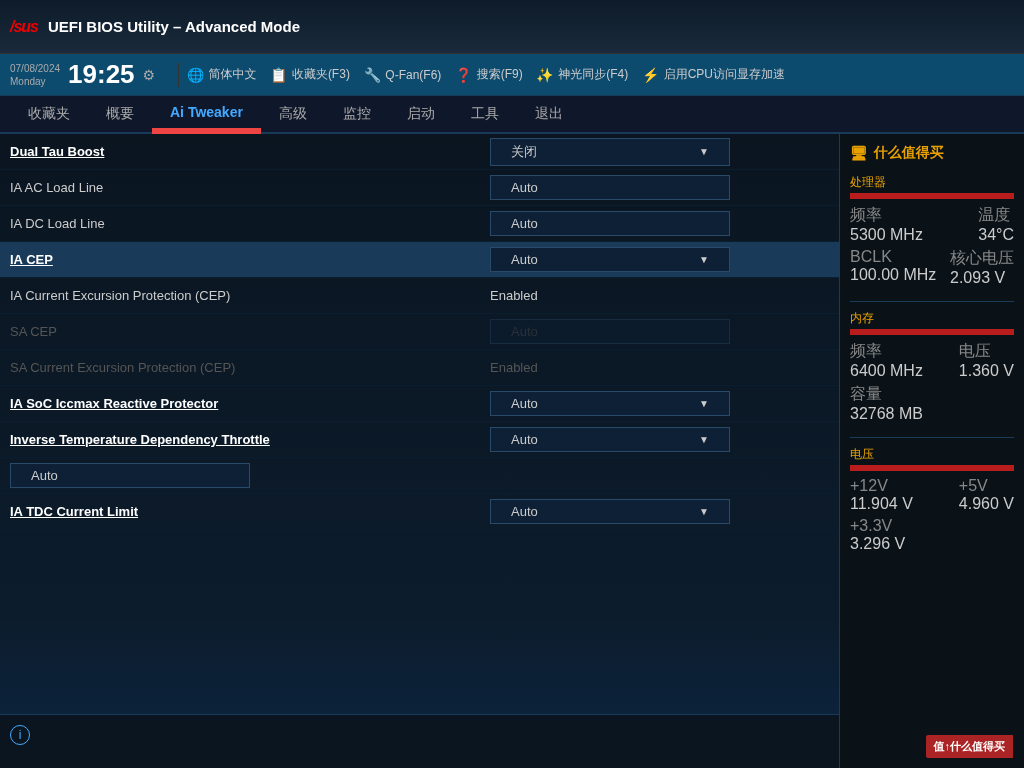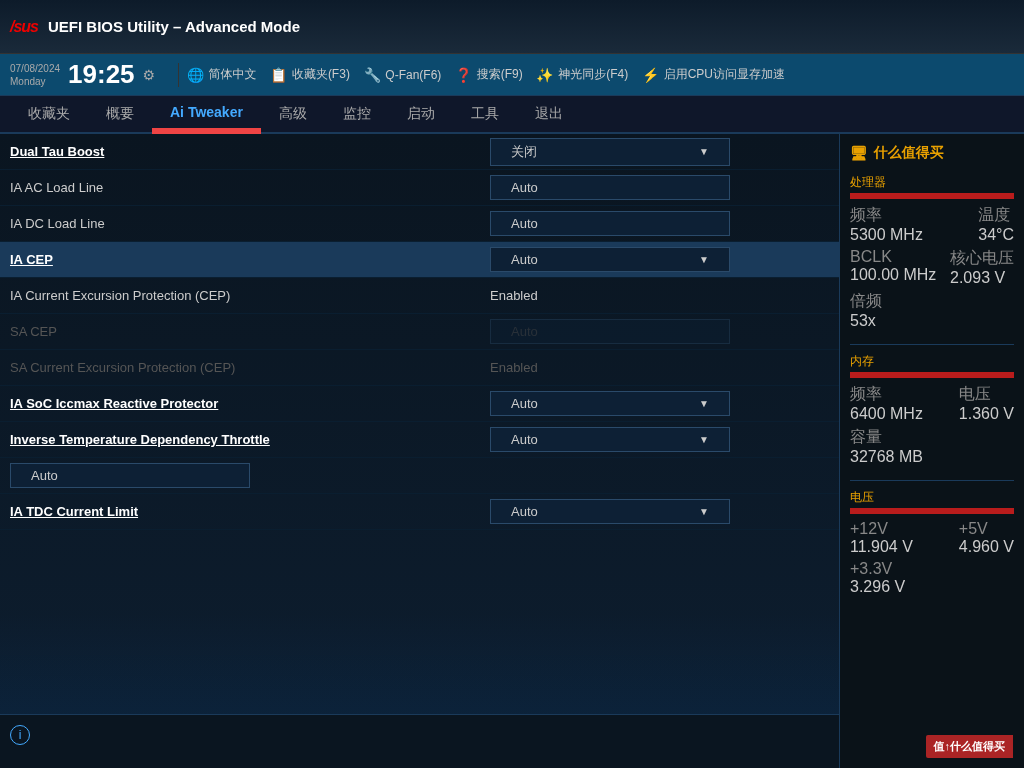--- a/index.html
+++ b/index.html
@@ -452,26 +452,20 @@
         <div class="sidebar-row">
           <div>
             <div class="sidebar-label">BCLK</div>
             <div class="sidebar-val">100.00 MHz</div>
           </div>
           <div>
             <div class="sidebar-label">核心电压</div>
             <div class="sidebar-val">2.093 V</div>
           </div>
         </div>
-        <div class="sidebar-row">
-          <div>
-            <div class="sidebar-label">倍频</div>
-            <div class="sidebar-val">53x</div>
-          </div>
-        </div>
       </div>
 
       <div class="sidebar-divider"></div>
 
       <div class="sidebar-section">
         <div class="sidebar-section-title">内存</div>
         <div class="sidebar-row">
           <div>
             <div class="sidebar-label">频率</div>
             <div class="sidebar-val">6400 MHz</div>

